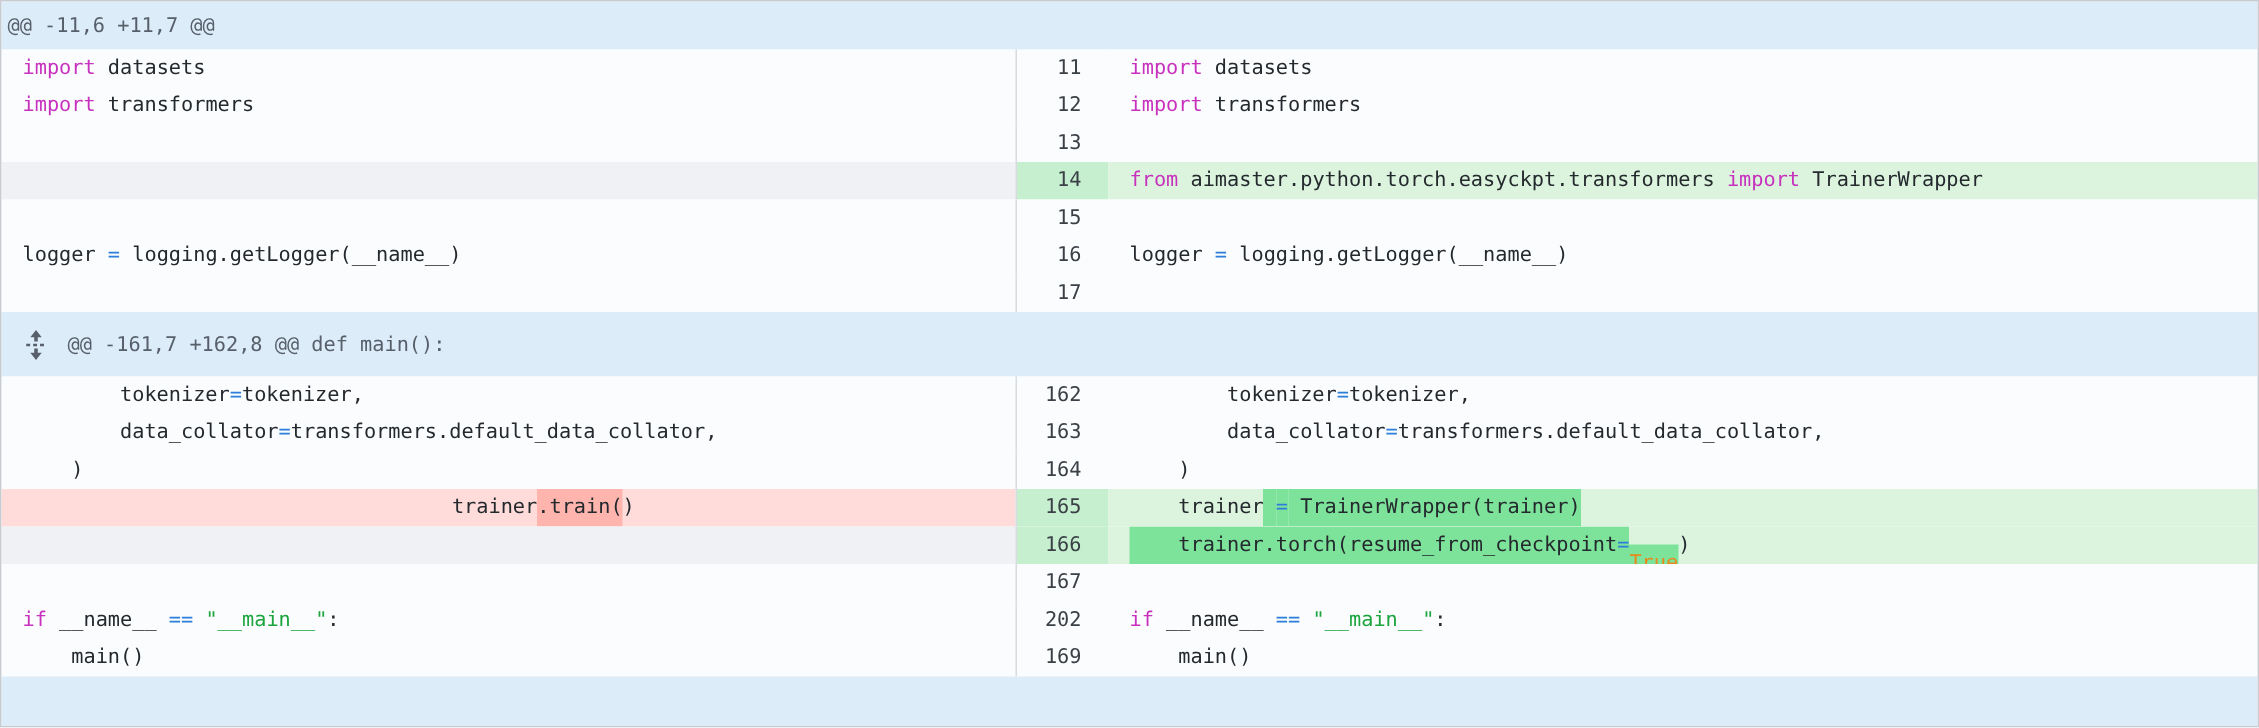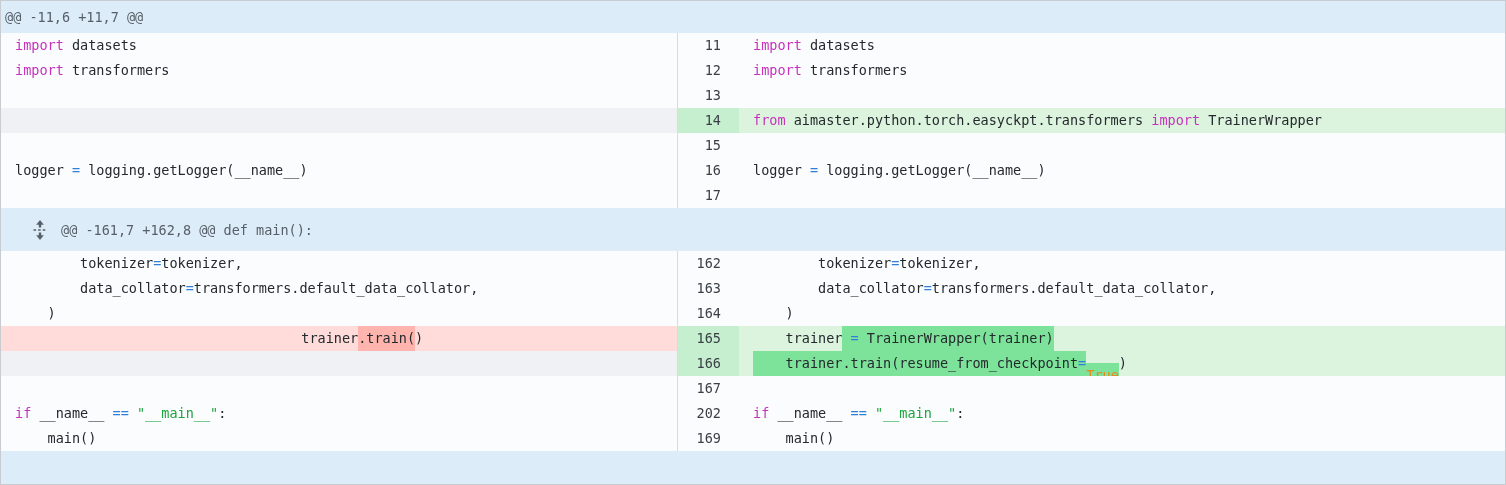--- a/index.html
+++ b/index.html
@@ -11,21 +11,21 @@
     font-family:"DejaVu Sans Mono","Liberation Mono",monospace;
     font-size:13.5px;color:var(--text);
     display:flex;flex-direction:column;overflow:hidden;
   }
   .hunk-header{
     background:var(--header_bg);color:var(--header_text);
     display:flex;align-items:center;flex:0 0 auto;
     padding-left:4px;white-space:pre;
   }
   .hunk-header.h0{height:32px;}
-  .hunk-header.h1{height:43px;gap:14px;padding-left:32px;}
+  .hunk-header.h1{height:43px;gap:14px;padding-left:16px;}
   .unfold{display:flex;align-items:center;cursor:pointer;}
   .hunk-rows{flex:0 0 auto;}
   .diff-row{
     display:grid;grid-template-columns:676px 1px 61px 1fr;
     height:25px;line-height:25px;
   }
   .code{white-space:pre;overflow:hidden;padding-left:14px;background:var(--code_bg);}
   .code span{display:inline-block;height:25px;line-height:25px;white-space:pre;vertical-align:top;}
   .divider{background:var(--divider);}
   .gutter{
@@ -134,21 +134,21 @@
       <div class="diff-row">
         <div class="code left removed"><span class="tok-p">    trainer</span><span class="tok-p hl-del">.train(</span><span class="tok-p">)</span></div>
         <div class="divider"></div>
         <div class="gutter added">165</div>
         <div class="code right added"><span class="tok-p">    trainer</span><span class="tok-p hl-add"> </span><span class="tok-o hl-add">=</span><span class="tok-p hl-add"> TrainerWrapper(trainer)</span></div>
       </div>
       <div class="diff-row">
         <div class="code left placeholder"></div>
         <div class="divider"></div>
         <div class="gutter added">166</div>
-        <div class="code right added"><span class="tok-p hl-add">    trainer.train(resume_from_checkpoint</span><span class="tok-o hl-add">=</span><span class="tok-b hl-add">True</span><span class="tok-p">)</span></div>
+        <div class="code right added"><span class="tok-p hl-add">    trainer.torch(resume_from_checkpoint</span><span class="tok-o hl-add">=</span><span class="tok-b hl-add">True</span><span class="tok-p">)</span></div>
       </div>
       <div class="diff-row">
         <div class="code left context"></div>
         <div class="divider"></div>
         <div class="gutter context">167</div>
         <div class="code right context"></div>
       </div>
       <div class="diff-row">
         <div class="code left context"><span class="tok-k">if</span><span class="tok-p"> __name__ </span><span class="tok-o">==</span><span class="tok-p"> </span><span class="tok-s">"__main__"</span><span class="tok-p">:</span></div>
         <div class="divider"></div>

